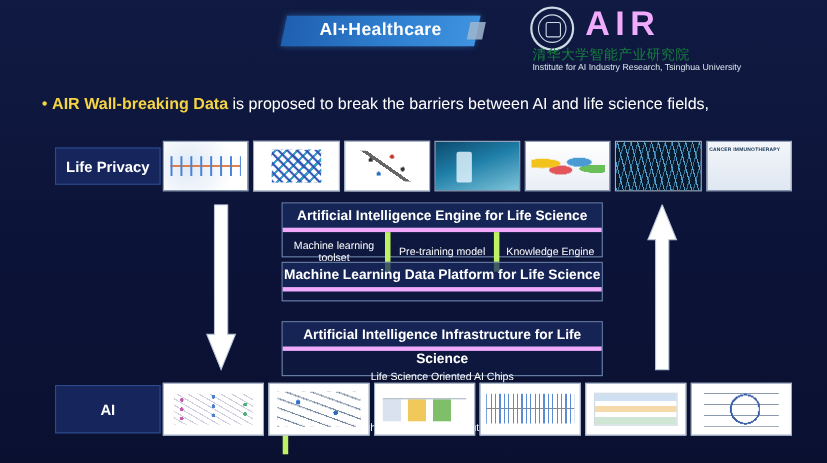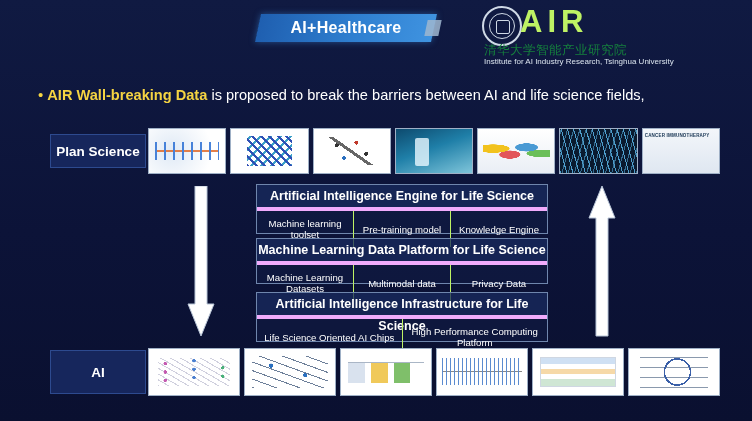--- a/index.html
+++ b/index.html
@@ -80,25 +80,25 @@
   .logo .seal::after {
     content: "";
     position: absolute;
     left: 12px; top: 12px;
     width: 12px; height: 12px;
     border-radius: 2px;
     border: 1px solid #cfd9e6;
   }
   .logo .air {
     position: absolute;
-    left: 38px; top: -2px;
+    left: 50px; top: -2px;
     font-size: 31px;
     font-weight: bold;
     letter-spacing: 5px;
-    color: #bef264;
+    color: #f0abfc;
   }
   .logo .cn {
     position: absolute;
     left: 2px; top: 36px;
     font-size: 12.5px;
     letter-spacing: .5px;
     color: #15803d;
     white-space: nowrap;
   }
   .logo .en {
@@ -323,28 +323,28 @@
     display: flex;
     align-items: center;
     justify-content: center;
     text-align: center;
     font-size: 9.6px;
     line-height: 11px;
     color: #ffffff;
     padding: 18px 2px;
     box-sizing: border-box;
   }
-  .panel .cell + .cell { border-left: 1px solid #bef264; }
+  .panel .cell + .cell { border-left: 5px solid #bef264; }
 
   #panel-engine { left: 256px; top: 184px; width: 292px; height: 50px; }
   #panel-engine .p-body { height: 27px; }
-  #panel-data   { left: 256px; top: 238px; width: 292px; height: 46px; }
+  #panel-data   { left: 256px; top: 238px; width: 292px; height: 36px; }
   #panel-data .p-body { height: 27px; }
   #panel-infra  { left: 256px; top: 292px; width: 292px; height: 50px; }
-  #panel-infra .p-body { height: 27px; }
+  #panel-infra .p-body { height: 27px; flex-direction: column; }
 
   
   .arrow {
     position: absolute;
     width: 28px;
   }
   .arrow svg { display: block; }
   #arrow-down { left: 187px; top: 186px; height: 152px; }
   #arrow-up   { left: 588px; top: 186px; height: 152px; }
 </style>
@@ -362,21 +362,21 @@
   <div class="air">AIR</div>
   <div class="cn">清华大学智能产业研究院</div>
   <div class="en">Institute for AI Industry Research, Tsinghua University</div>
 </div>
 
 <div class="headline">
   <span class="dot">•</span>
   <span class="hl">AIR Wall-breaking Data</span><span> is proposed to break the barriers between AI and life science fields,</span>
 </div>
 
-<div class="row-label" id="life-label">Plan Science</div>
+<div class="row-label" id="life-label">Life Privacy</div>
 <div class="strip" id="life-strip">
   <div class="thumb t-dna">
       <span class="cap"></span>
     </div>
   <div class="thumb t-protein">
       <span class="cap"></span>
     </div>
   <div class="thumb t-mol">
       <span class="cap"></span>
     </div>
@@ -410,25 +410,20 @@
   <div class="p-head">Artificial Intelligence Engine for Life Science</div>
   <div class="p-body">
     <div class="cell">Machine learning toolset</div>
     <div class="cell">Pre-training model</div>
     <div class="cell">Knowledge Engine</div>
   </div>
 </div>
 
 <div class="panel" id="panel-data">
   <div class="p-head">Machine Learning Data Platform for Life Science</div>
-  <div class="p-body">
-    <div class="cell">Machine Learning Datasets</div>
-    <div class="cell">Multimodal data</div>
-    <div class="cell">Privacy Data</div>
-  </div>
 </div>
 
 <div class="panel" id="panel-infra">
   <div class="p-head">Artificial Intelligence Infrastructure for Life Science</div>
   <div class="p-body">
     <div class="cell">Life Science Oriented AI Chips</div>
     <div class="cell">High Performance Computing Platform</div>
   </div>
 </div>
 

